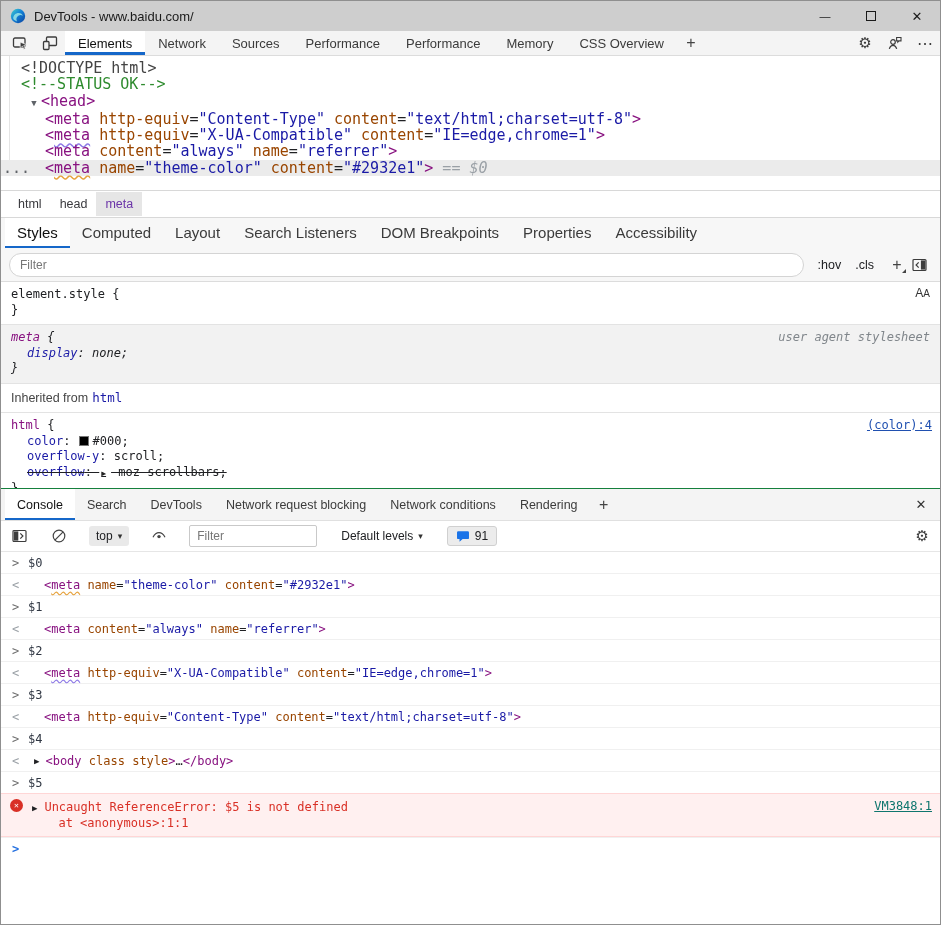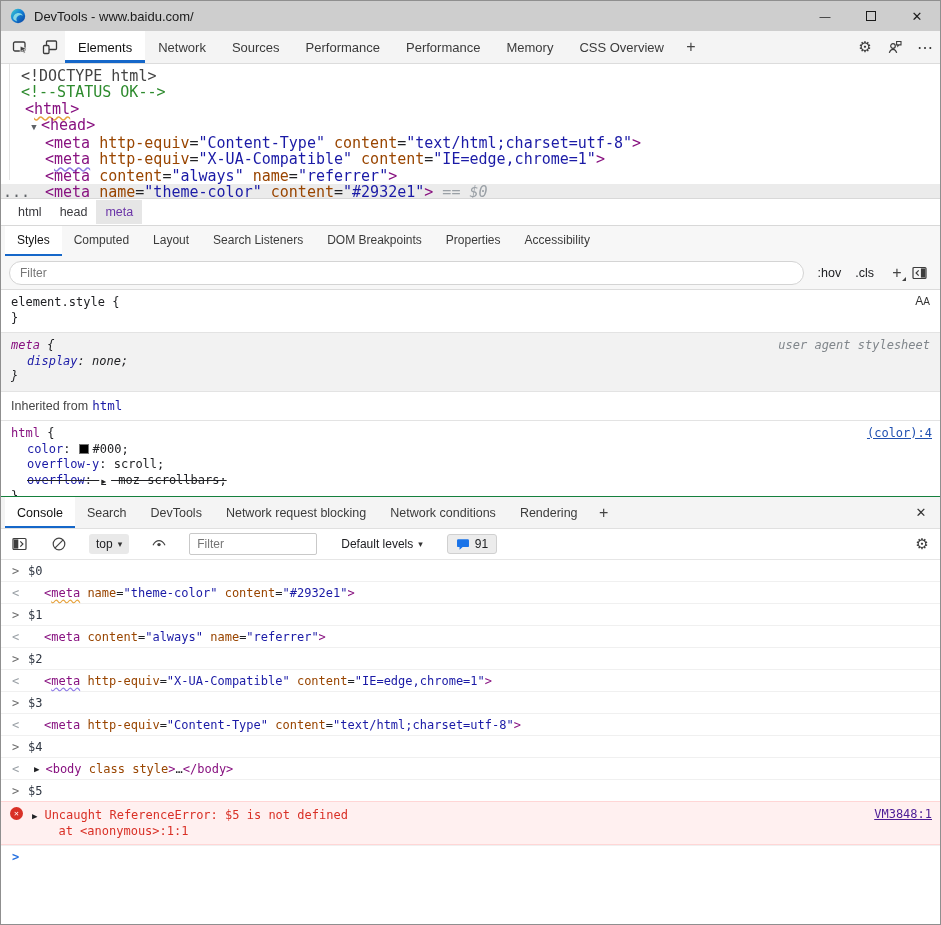--- a/index.html
+++ b/index.html
@@ -11,21 +11,21 @@
   .titlebar { height:30px; background:#cecece; display:flex; align-items:center; padding-left:9px; flex:none; }
   .edge-logo { width:16px; height:16px; margin-right:8px; display:inline-flex; }
   .titlebar .title { font-size:13px; color:#1a1a1a; }
   .win-controls { margin-left:auto; display:flex; height:100%; }
   .wbtn { width:46px; height:100%; display:flex; align-items:center; justify-content:center; color:#1a1a1a; }
   .glyph-min::before { content:"—"; font-size:11px; }
   .glyph-max { width:10px; height:10px; border:1.2px solid #1a1a1a; display:inline-block; }
   .glyph-close::before { content:"✕"; font-size:13px; }
 
   
-  .tabbar { height:33px; background:#f4f4f4; border-bottom:1px solid #dcdcdc; display:flex; align-items:stretch; flex:none; }
+  .tabbar { height:25px; background:#f4f4f4; border-bottom:1px solid #dcdcdc; display:flex; align-items:stretch; flex:none; }
   .tbicon { width:30px; display:flex; align-items:center; justify-content:center; color:#3c3c3c; }
   .tabbar .tbicon:first-child { margin-left:4px; }
   .mtab { padding:0 13px; display:flex; align-items:center; font-size:13px; color:#3b3b3b; border-bottom:3px solid transparent; padding-top:3px; }
   .mtab.active { background:#fff; color:#111; border-bottom:3px solid #1567c9; }
   .plus-tab { width:28px; display:flex; align-items:center; justify-content:center; font-size:16px; color:#444; }
   .plus-tab::before { content:"+"; }
   .spacer { flex:1; }
   .gear-glyph::before { content:"⚙"; font-size:15px; }
   .dots-glyph::before { content:"⋯"; font-size:16px; }
 
@@ -49,21 +49,21 @@
   .sq-orange { text-decoration:underline; text-decoration-style:wavy; text-decoration-color:#e6a23c; text-decoration-skip-ink:none; text-underline-offset:2px; }
   .sq-purple { text-decoration:underline; text-decoration-style:wavy; text-decoration-color:#8e7ae6; text-decoration-skip-ink:none; text-underline-offset:2px; }
 
   
   .crumbs { height:28px; border-top:1px solid #d8d8d8; border-bottom:1px solid #d8d8d8; display:flex; align-items:center; padding-left:8px; flex:none; background:#fff; }
   .crumb { padding:5px 9px; font-size:12.5px; color:#3a3a3e; }
   .crumb.active { background:#e6e6e6; color:#6b34a8; }
 
   
   .side-tabs { height:30px; background:#f7f7f7; display:flex; align-items:stretch; padding-left:4px; flex:none; }
-  .stab { padding:0 12px; display:flex; align-items:center; font-size:12px; color:#3b3b3b; border-bottom:2.5px solid transparent; }
+  .stab { padding:0 12px; display:flex; align-items:center; font-size:15px; color:#3b3b3b; border-bottom:2.5px solid transparent; }
   .stab.active { background:#fff; color:#111; border-bottom:2.5px solid #1567c9; }
   .filter-row { height:34px; background:#f7f7f7; border-bottom:1px solid #dcdcdc; display:flex; align-items:center; padding:0 8px; flex:none; }
   .styles-filter { flex:1; height:24px; border:1px solid #d4d4d4; border-radius:12px; background:#fff; padding:0 10px; font-size:12px; font-family:"Liberation Sans",sans-serif; color:#202124; outline:none; }
   .styles-filter::placeholder { color:#767676; }
   .tool-text { margin-left:14px; font-size:12.5px; color:#202124; }
   .plus-menu { margin-left:14px; position:relative; width:18px; display:flex; justify-content:center; font-size:16px; color:#444; }
   .plus-menu::before { content:"+"; }
   .plus-menu::after { content:""; position:absolute; right:0; bottom:1px; border-left:4px solid transparent; border-bottom:4px solid #444; }
   .filter-row .tbicon { width:26px; }
 
@@ -117,21 +117,21 @@
   .crow-output .ccode { margin-left:22px; }
   .crow-output .ccode.after-tri { margin-left:6px; }
   .tri { margin-left:12px; color:#202124; font-size:9px; flex:none; }
   .tri::before { content:"▶"; }
   .crow-error { background:#fff0f0; border-top:1px solid #ffd6d6 !important; border-bottom:1px solid #ffd6d6; padding:5px 8px 5px 0; }
   .err-icon { width:13px; height:13px; margin-left:9px; border-radius:50%; background:#d93026; color:#fff; font-size:8px; line-height:13px; text-align:center; flex:none; }
   .err-icon::before { content:"✕"; }
   .crow-error .tri { margin-left:9px; margin-top:2px; }
   .err-text { margin-left:7px; color:#d93026; flex:1; line-height:16px; }
   .err-stack { padding-left:14px; }
-  .err-link { color:#4c1d95; text-decoration:underline; margin-left:8px; flex:none; }
+  .err-link { color:#0f766e; text-decoration:underline; margin-left:8px; flex:none; }
   .crow-prompt .chev { color:#2671e0; font-weight:bold; }
   .crow-prompt .chev::before { content:">"; }
 
   svg { display:block; }
 </style>
 </head>
 <body>
 
 <div class="window">
 
@@ -192,21 +192,20 @@
           <path d="M2.3 13.8c.7-2.3 2.1-3.4 3.7-3.4s3 1.1 3.7 3.4" fill="none" stroke="#3c3c3c" stroke-width="1.2"></path>
           <path d="M9.6 2.5h4.4v3.4h-2l-1.2 1.3V5.9h-1.2z" fill="none" stroke="#3c3c3c" stroke-width="1.1"></path>
         </svg>
     </div>
     <div class="tbicon dots-glyph"></div>
   </div>
 
   <div class="dom-panel">
       <div class="dom-line"><span class="dom-content" style="padding-left: 20px;"><span class="tk-doctype">&lt;!DOCTYPE html&gt;</span></span></div>
       <div class="dom-line"><span class="dom-content" style="padding-left: 20px;"><span class="tk-comment">&lt;!--STATUS OK--&gt;</span></span></div>
-      <div class="dom-line"><span class="dom-content" style="padding-left: 24px;"><span class="tk-tag">&lt;</span><span class="tk-tag sq-orange">html</span><span class="tk-tag">&gt;</span></span></div>
       <div class="dom-line"><span class="dom-content" style="padding-left: 40px;"><span class="arrow down"></span><span class="tk-tag">&lt;</span><span class="tk-tag">head</span><span class="tk-tag">&gt;</span></span></div>
       <div class="dom-line"><span class="dom-content" style="padding-left: 44px;"><span class="tk-tag">&lt;</span><span class="tk-tag">meta</span><span class="tk-plain"> </span><span class="tk-attr">http-equiv</span><span class="tk-eq">=</span><span class="tk-val">"Content-Type"</span><span class="tk-plain"> </span><span class="tk-attr">content</span><span class="tk-eq">=</span><span class="tk-val">"text/html;charset=utf-8"</span><span class="tk-tag">&gt;</span></span></div>
       <div class="dom-line"><span class="dom-content" style="padding-left: 44px;"><span class="tk-tag">&lt;</span><span class="tk-tag sq-purple">meta</span><span class="tk-plain"> </span><span class="tk-attr">http-equiv</span><span class="tk-eq">=</span><span class="tk-val">"X-UA-Compatible"</span><span class="tk-plain"> </span><span class="tk-attr">content</span><span class="tk-eq">=</span><span class="tk-val">"IE=edge,chrome=1"</span><span class="tk-tag">&gt;</span></span></div>
       <div class="dom-line"><span class="dom-content" style="padding-left: 44px;"><span class="tk-tag">&lt;</span><span class="tk-tag">meta</span><span class="tk-plain"> </span><span class="tk-attr">content</span><span class="tk-eq">=</span><span class="tk-val">"always"</span><span class="tk-plain"> </span><span class="tk-attr">name</span><span class="tk-eq">=</span><span class="tk-val">"referrer"</span><span class="tk-tag">&gt;</span></span></div>
       <div class="dom-line selected"><span class="dom-gutter">...</span><span class="dom-content" style="padding-left: 44px;"><span class="tk-tag">&lt;</span><span class="tk-tag sq-orange">meta</span><span class="tk-plain"> </span><span class="tk-attr">name</span><span class="tk-eq">=</span><span class="tk-val">"theme-color"</span><span class="tk-plain"> </span><span class="tk-attr">content</span><span class="tk-eq">=</span><span class="tk-val">"#2932e1"</span><span class="tk-tag">&gt;</span><span class="dom-suffix"> == $0</span></span></div>
     </div>
 
   <div class="crumbs">
     <span class="crumb">html</span>
     <span class="crumb">head</span>

